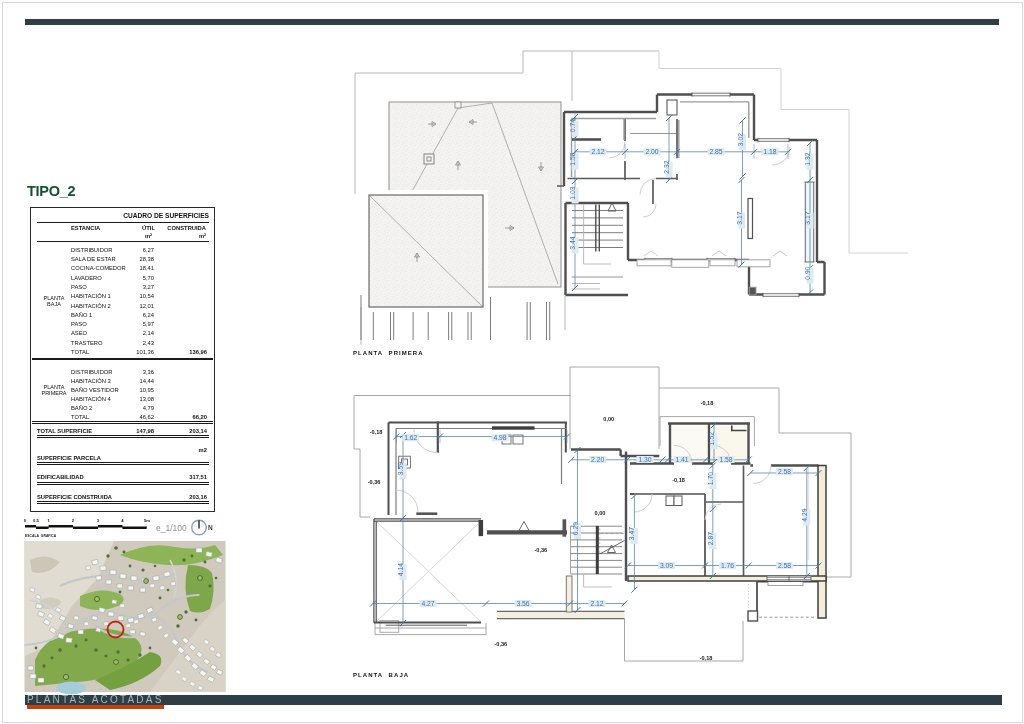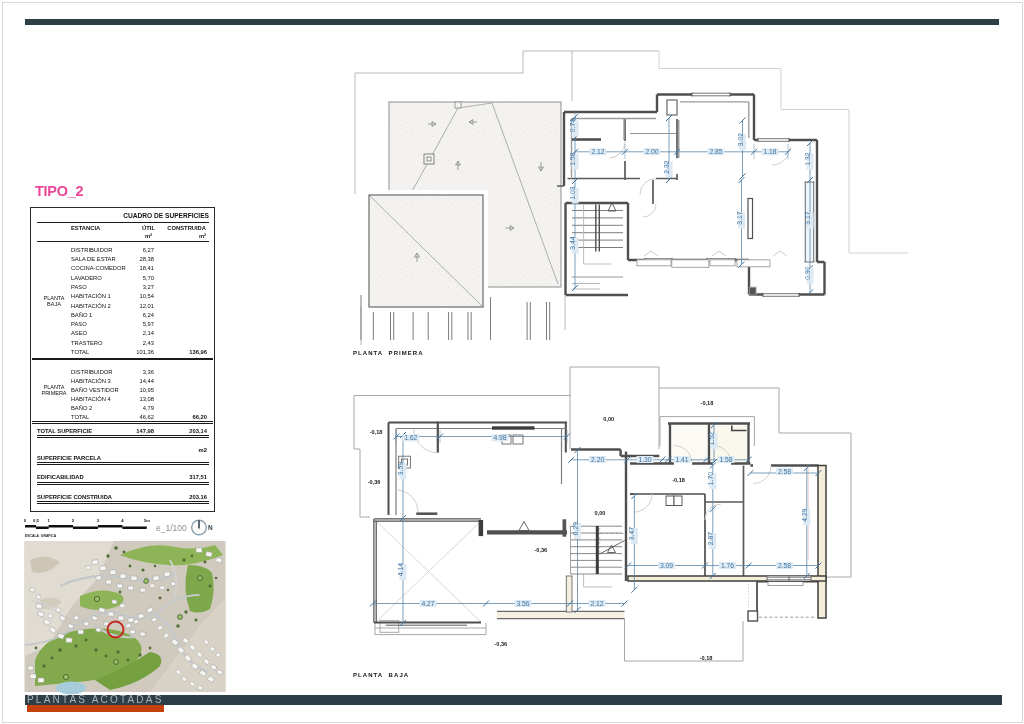--- a/index.html
+++ b/index.html
@@ -10,21 +10,21 @@
   .b{font-weight:bold;}
   .ln{position:absolute;background:#1a1a1a;height:1px;}
 </style>
 </head>
 <body>
 
 <div class="abs" style="left:2px;top:2px;width:1019px;height:719px;border:1px solid #d8d8d8;"></div>
 
 <div class="abs" style="left:25px;top:19px;width:974px;height:6px;background:#2e3e46;"></div>
 
-<div class="t b" style="left:27px;top:183px;font-size:14.5px;letter-spacing:-0.3px;color:#ec4899;margin-left:8px;">TIPO_2</div>
+<div class="t b" style="left:27px;top:183px;font-size:14.5px;letter-spacing:-0.3px;color:#14532d;">TIPO_2</div>
 
 <div class="abs" style="left:30px;top:207px;width:183px;height:303px;border:1.2px solid #2a2a2a;font-size:5.8px;color:#1a1a1a;">
 
   <div class="t b" style="right:5px;top:4px;font-size:6.6px;">CUADRO DE SUPERFICIES</div>
 
   <div class="ln" style="left:6px;right:5px;top:14px;"></div>
 
   <div class="t b" style="left:40px;top:16.5px;">ESTANCIA</div>
   <div class="t b" style="left:100px;width:35px;top:16.5px;text-align:center;">ÚTIL</div>
   <div class="t b" style="left:130px;width:45px;top:16.5px;text-align:right;">CONSTRUIDA</div>
@@ -674,13 +674,13 @@
   </g>
 </g>
 </svg>
 
 <div class="t b" style="left:353px;top:349.5px;font-size:6px;letter-spacing:1.05px;">PLANTA&nbsp; PRIMERA</div>
 
 <div class="t b" style="left:353px;top:671.5px;font-size:6px;letter-spacing:1.05px;">PLANTA&nbsp; BAJA</div>
 
 <div class="abs" style="left:25px;top:695px;width:977px;height:9.5px;background:#2e3e46;"></div>
 
-<div class="t" style="left:27px;top:694px;font-size:10px;letter-spacing:2.2px;color:#a9b5ba;border-bottom:7px solid #c2410c;padding-bottom:0px;">PLANTAS ACOTADAS</div>
+<div class="t" style="left:27px;top:694px;font-size:10px;letter-spacing:2.2px;color:#a9b5ba;border-bottom:4px solid #c2410c;padding-bottom:0px;">PLANTAS ACOTADAS</div>
 
 </body></html>

